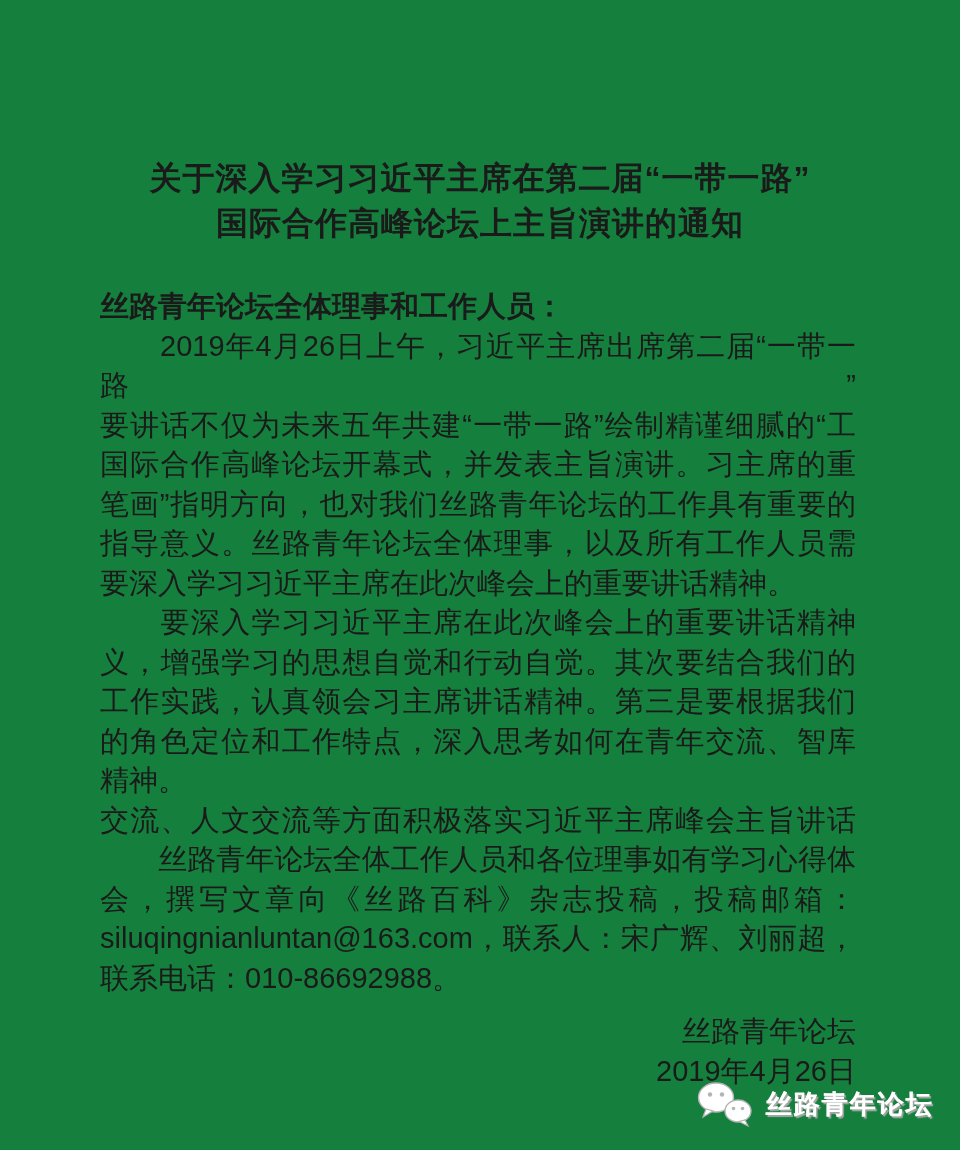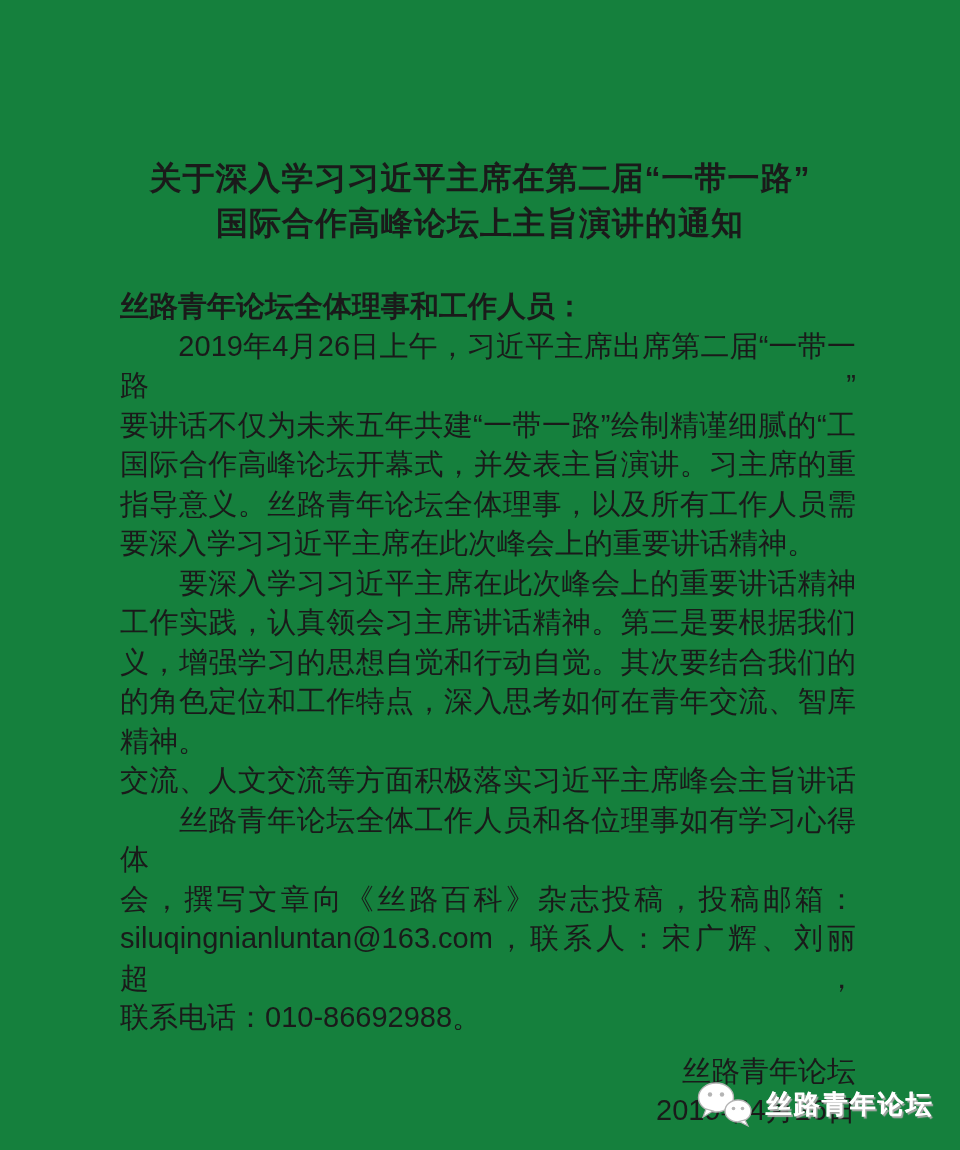--- a/index.html
+++ b/index.html
@@ -27,21 +27,21 @@
     position: absolute;
     top: 287px;
     left: 100px;
     width: 756px;
     font-size: 29px;
     line-height: 39.5px;
   }
   .salutation {
     font-weight: 700;
   }
-  .line { white-space: nowrap; margin-left: 20px; }
+  .line { white-space: nowrap; }
   .line.j {
     white-space: normal;
     text-align: justify;
     text-align-last: justify;
     text-justify: inter-ideograph;
   }
   .sig-block {
     margin-top: 14px;
     text-align: right;
   }
@@ -72,28 +72,29 @@
     <div>国际合作高峰论坛上主旨演讲的通知</div>
   </div>
 
   <div class="content">
     <div class="line salutation">丝路青年论坛全体理事和工作人员：</div>
 
     <div>
       <div class="line j">　　2019年4月26日上午，习近平主席出席第二届“一带一路”</div>
       <div class="line j">要讲话不仅为未来五年共建“一带一路”绘制精谨细腻的“工</div>
       <div class="line j">国际合作高峰论坛开幕式，并发表主旨演讲。习主席的重</div>
+      <div class="line j">笔画”指明方向，也对我们丝路青年论坛的工作具有重要的</div>
       <div class="line j">指导意义。丝路青年论坛全体理事，以及所有工作人员需</div>
       <div class="line">要深入学习习近平主席在此次峰会上的重要讲话精神。</div>
     </div>
 
     <div>
       <div class="line j">　　要深入学习习近平主席在此次峰会上的重要讲话精神</div>
+      <div class="line j">义，增强学习的思想自觉和行动自觉。其次要结合我们的</div>
       <div class="line j">工作实践，认真领会习主席讲话精神。第三是要根据我们</div>
-      <div class="line j">义，增强学习的思想自觉和行动自觉。其次要结合我们的</div>
       <div class="line j">的角色定位和工作特点，深入思考如何在青年交流、智库</div>
       <div class="line">精神。</div>
       <div class="line j">交流、人文交流等方面积极落实习近平主席峰会主旨讲话</div>
     </div>
 
     <div>
       <div class="line j">　　丝路青年论坛全体工作人员和各位理事如有学习心得体</div>
       <div class="line j">会，撰写文章向《丝路百科》杂志投稿，投稿邮箱：</div>
       <div class="line j">siluqingnianluntan@163.com，联系人：宋广辉、刘丽超，</div>
       <div class="line">联系电话：010-86692988。</div>

